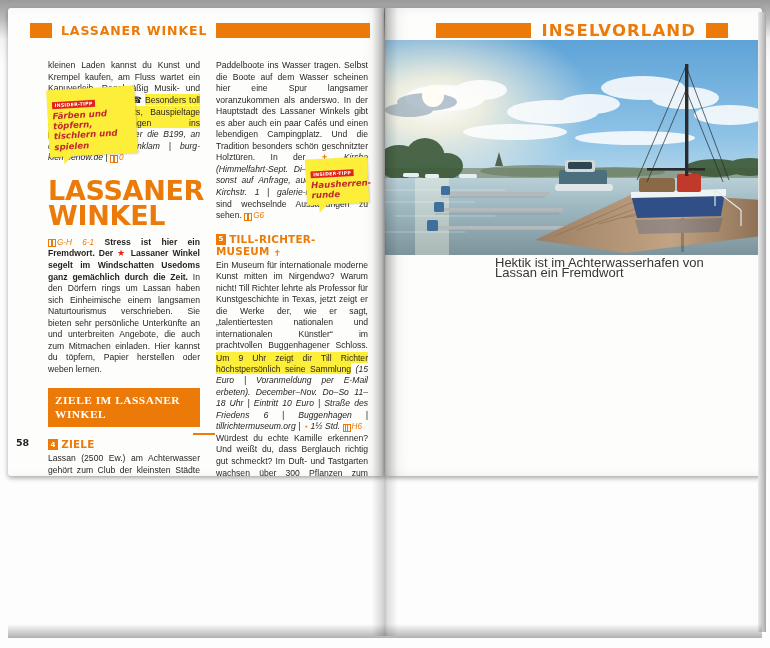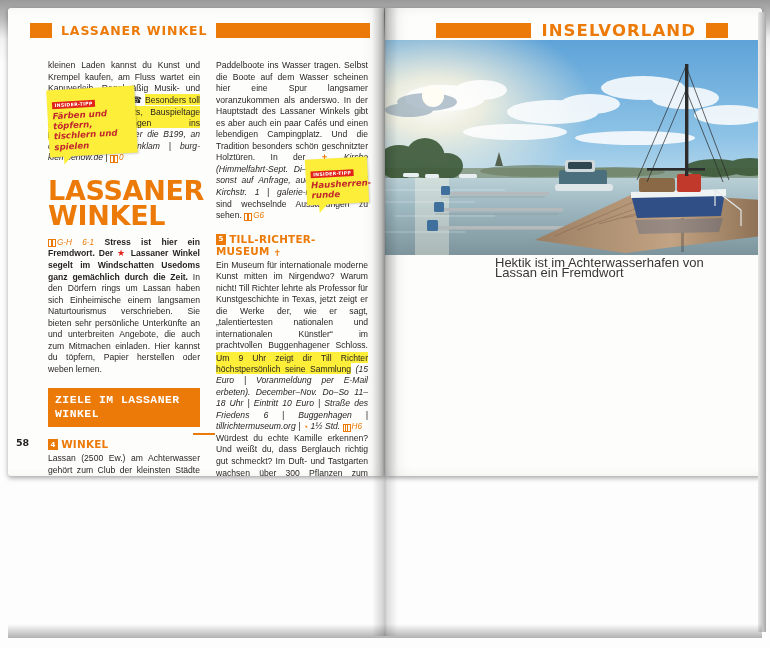--- a/index.html
+++ b/index.html
@@ -87,21 +87,21 @@
     color: #ec7a08; font-weight: 700; font-size: 27px; line-height: 25px;
     letter-spacing: -.3px; font-family: "DejaVu Sans", sans-serif;
     margin: 14px 0 9px;
   }
 
   
   .banner {
     background: #ec7a08; color: #fff; font-weight: 700;
     font-size: 11.4px; line-height: 14px; letter-spacing: .5px;
     padding: 5px 7px 6px; margin: 13px 0 6px;
-    font-family: Liberation Mono, monospace;
+    font-family: Liberation Serif, serif;
   }
 
   
   .poi-head {
     color: #ec7a08; font-weight: 700; font-size: 10.4px; line-height: 12.5px;
     letter-spacing: .25px; margin: 11px 0 2px;
     font-family: "DejaVu Sans", sans-serif;
   }
   .poi-head:first-child { margin-top: 0; }
   .chip {
@@ -204,21 +204,21 @@
             <span class="lead">Stress ist hier ein Fremdwort. Der</span>
             <span class="star">★</span>
             <span class="lead">Lassaner Winkel segelt im Windschatten Usedoms ganz gemächlich durch die Zeit.</span>
             <span>In den Dörfern rings um Lassan haben sich Einheimische einem langsamen Naturtourismus verschrieben. Sie bieten sehr persönliche Unterkünfte an und unterbreiten Angebote, die auch zum Mitmachen einladen. Hier kannst du töpfern, Papier herstellen oder weben lernen.</span>
           </p>
         </div>
 
         <div class="banner">ZIELE IM LASSANER WINKEL</div>
 
         <div class="poi-head">
-          <span class="chip">4</span><span>WINKEL</span>
+          <span class="chip">4</span><span>ZIELE</span>
         </div>
         <div class="body-txt">Lassan (2500 Ew.) am Achterwasser gehört zum Club der kleinsten Städte Deutschlands. Du kannst einen ganzen Tag am Hafen auf der Bank verbringen und zusehen, wie Yachties sich auf ihren Booten sonnen oder zu einem kleinen Törn ablegen, Urlauber</div>
 
         <div class="tip tip-1">
           <div class="tip-badge">INSIDER-TIPP</div>
           <div class="tip-text">Färben und töpfern, tischlern und spielen</div>
           <div class="tip-tail"></div>
         </div>
       </div>
 

